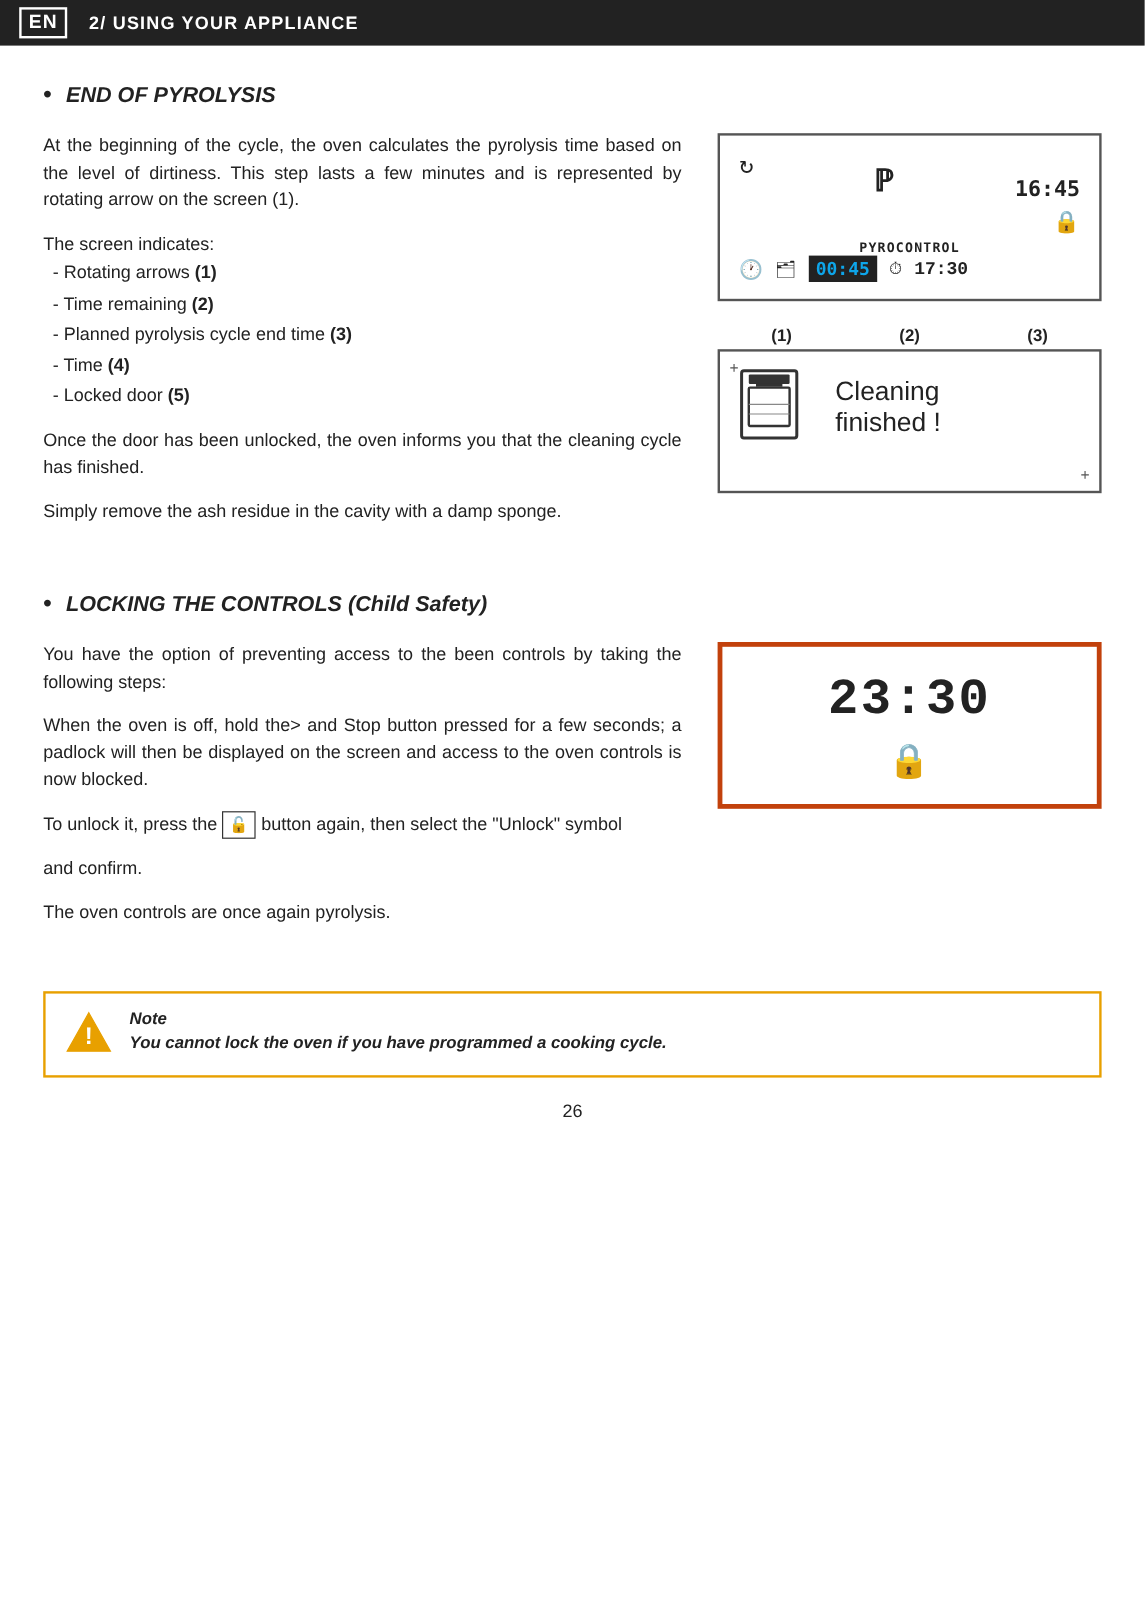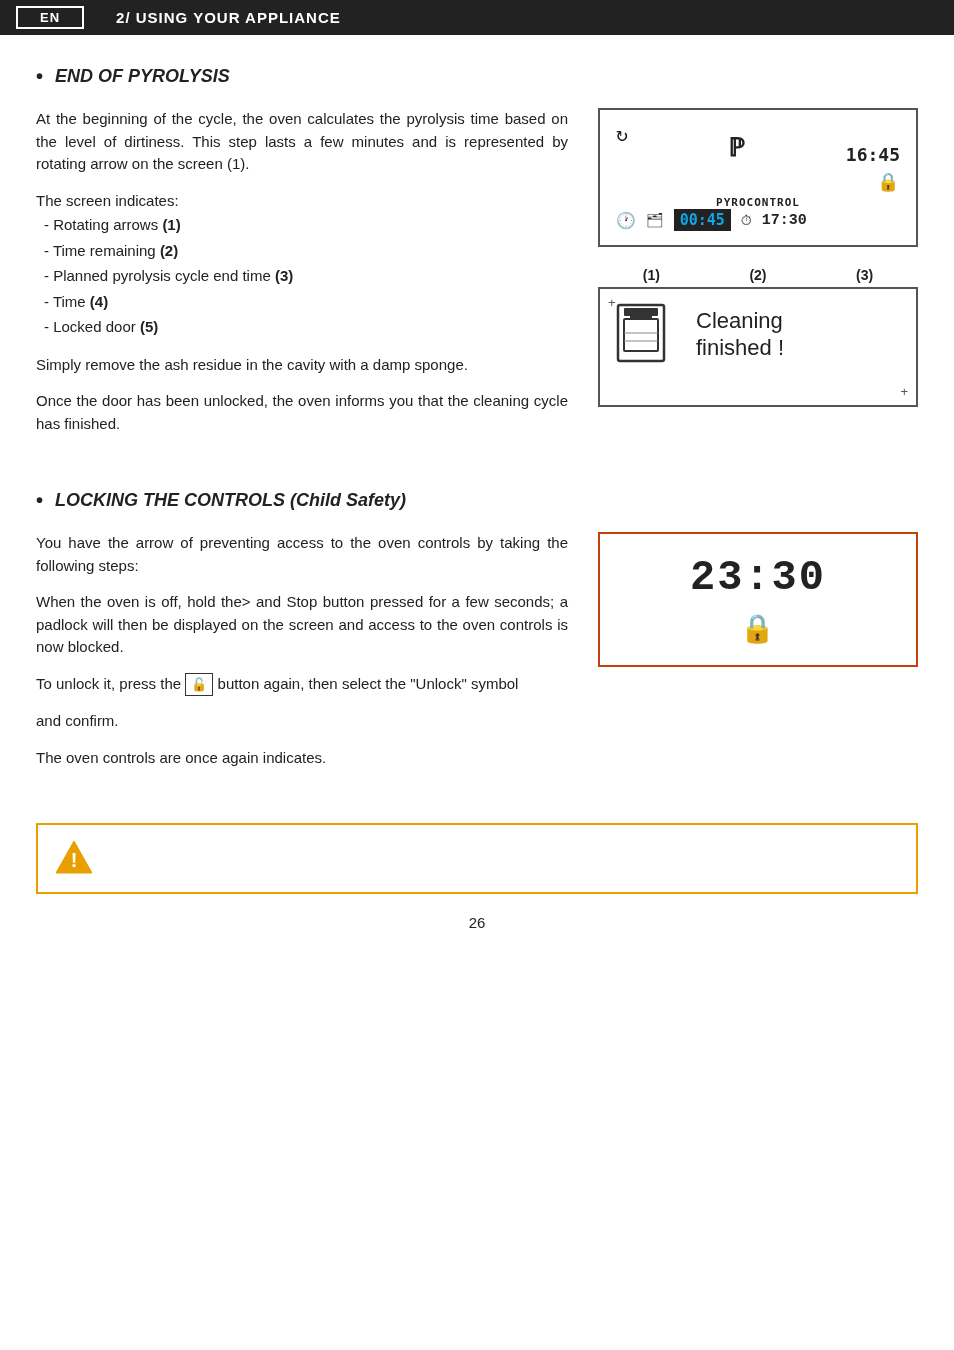--- a/index.html
+++ b/index.html
@@ -19,23 +19,23 @@
       background: #222;
       color: #fff;
       padding: 6px 16px;
       font-size: 15px;
       font-weight: bold;
       letter-spacing: 1px;
       margin-bottom: 30px;
     }
     .header-lang {
       border: 2px solid #fff;
-      padding: 2px 22px;
-      margin-right: 32px;
-      font-size: 13px;
+      padding: 2px 6px;
+      margin-right: 18px;
+      font-size: 16px;
       font-weight: bold;
     }
     .header-title {
       font-size: 15px;
       font-weight: bold;
       letter-spacing: 1px;
     }
 
     
     .main {
@@ -181,21 +181,21 @@
       height: 60px;
     }
     .cleaning-text-block {
       font-size: 22px;
       font-weight: normal;
       line-height: 1.2;
     }
 
     
     .lock-display {
-      border: 2px solid #c2410c;
+      border: 4px solid #c2410c;
       background: #fff;
       padding: 20px 16px;
       min-height: 130px;
       display: flex;
       flex-direction: column;
       align-items: center;
       justify-content: center;
       gap: 10px;
     }
     .lock-time {
@@ -278,22 +278,22 @@
             - Planned pyrolysis cycle end time <span class="bold">(3)</span>
           </span><br>
           <span class="list-item">
             - Time <span class="bold">(4)</span>
           </span><br>
           <span class="list-item">
             - Locked door <span class="bold">(5)</span>
           </span>
         </div>
 
+        <div class="para">Once the door has been unlocked, the oven informs you that the cleaning cycle has finished.</div>
         <div class="para">Simply remove the ash residue in the cavity with a damp sponge.</div>
-        <div class="para">Once the door has been unlocked, the oven informs you that the cleaning cycle has finished.</div>
       </div>
 
       <div class="col-right">
 
         <div class="display-box pyro-display">
           <div class="pyro-top-row">
 
             <div class="pyro-left-icons">
               <span style="font-size:20px; line-height:1;">↻</span>
             </div>
@@ -364,49 +364,53 @@
   <div class="section">
     <div class="section-title">
       <span class="bullet">•</span>
       <span>LOCKING THE CONTROLS (Child Safety)</span>
     </div>
 
     <div class="two-col">
 
       <div class="col-left">
         <div class="para">
-          You have the arrow of preventing access to the oven controls by taking the following steps:
+          You have the option of preventing access to the been controls by taking the following steps:
         </div>
         <div class="para">
           When the oven is off, hold the&gt; and Stop button pressed for a few seconds; a padlock will then be displayed on the screen and access to the oven controls is now blocked.
         </div>
         <div class="para">
           To unlock it, press the <span style="border:1.5px solid #333; padding:1px 5px; font-size:13px; display:inline-block;">🔓</span> button again, then select the "Unlock" symbol
         </div>
         <div class="para">
           and confirm.
         </div>
         <div class="para">
-          The oven controls are once again indicates.
+          The oven controls are once again pyrolysis.
         </div>
       </div>
 
       <div class="col-right">
         <div class="lock-display">
           <span class="lock-time">23:30</span>
           <span class="lock-icon">🔒</span>
         </div>
       </div>
     </div>
   </div>
 
   <div class="note-box">
     <div>
       <svg class="note-icon" viewBox="0 0 40 40" xmlns="http://www.w3.org/2000/svg">
         <polygon points="20,4 38,36 2,36" fill="#e8a000" stroke="#e8a000" stroke-width="1"></polygon>
         <text x="20" y="30" text-anchor="middle" font-size="20" font-weight="bold" fill="white">!</text>
       </svg>
     </div>
+    <div class="note-content">
+      <div class="note-title">Note</div>
+      <div class="note-text">You cannot lock the oven if you have programmed a cooking cycle.</div>
+    </div>
   </div>
 
   <div class="page-number">26</div>
 
 </div>
 
 </body></html>

